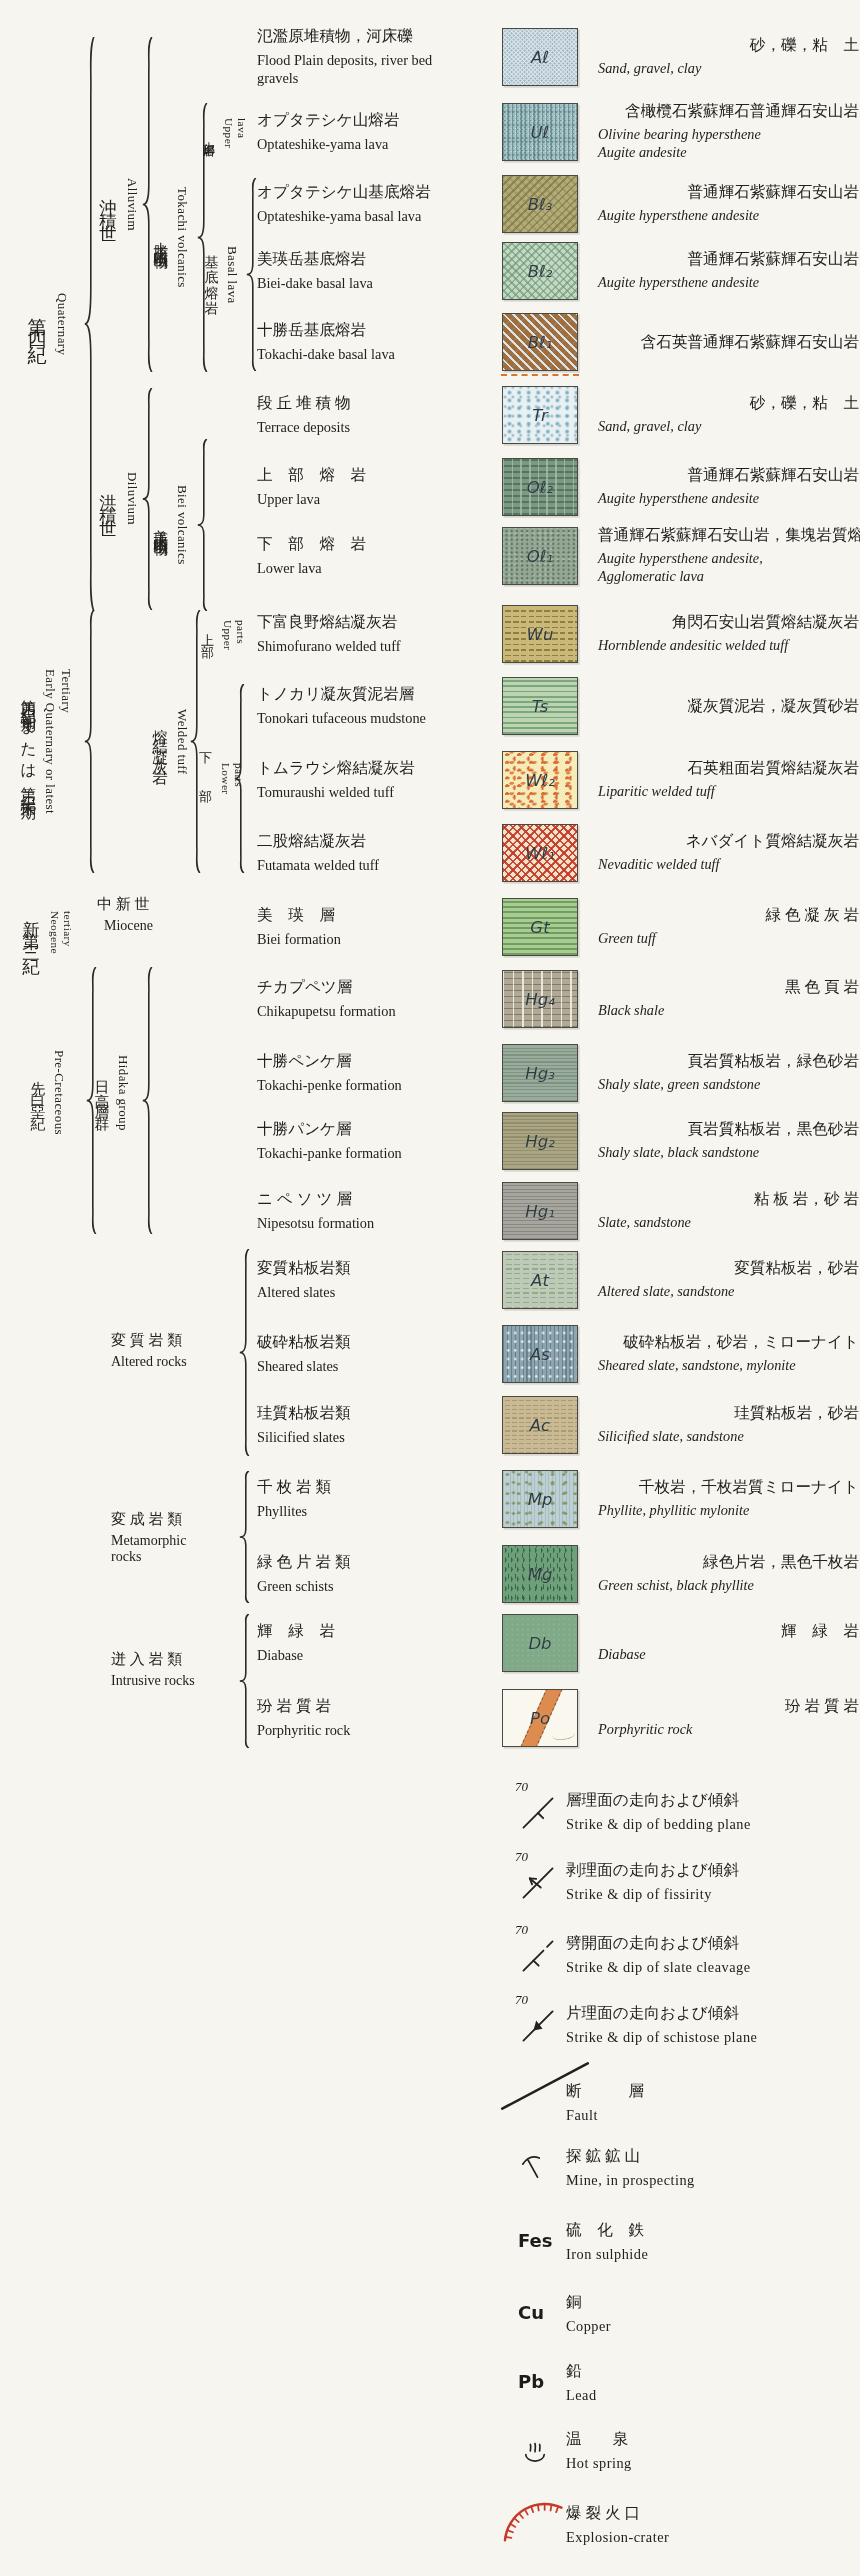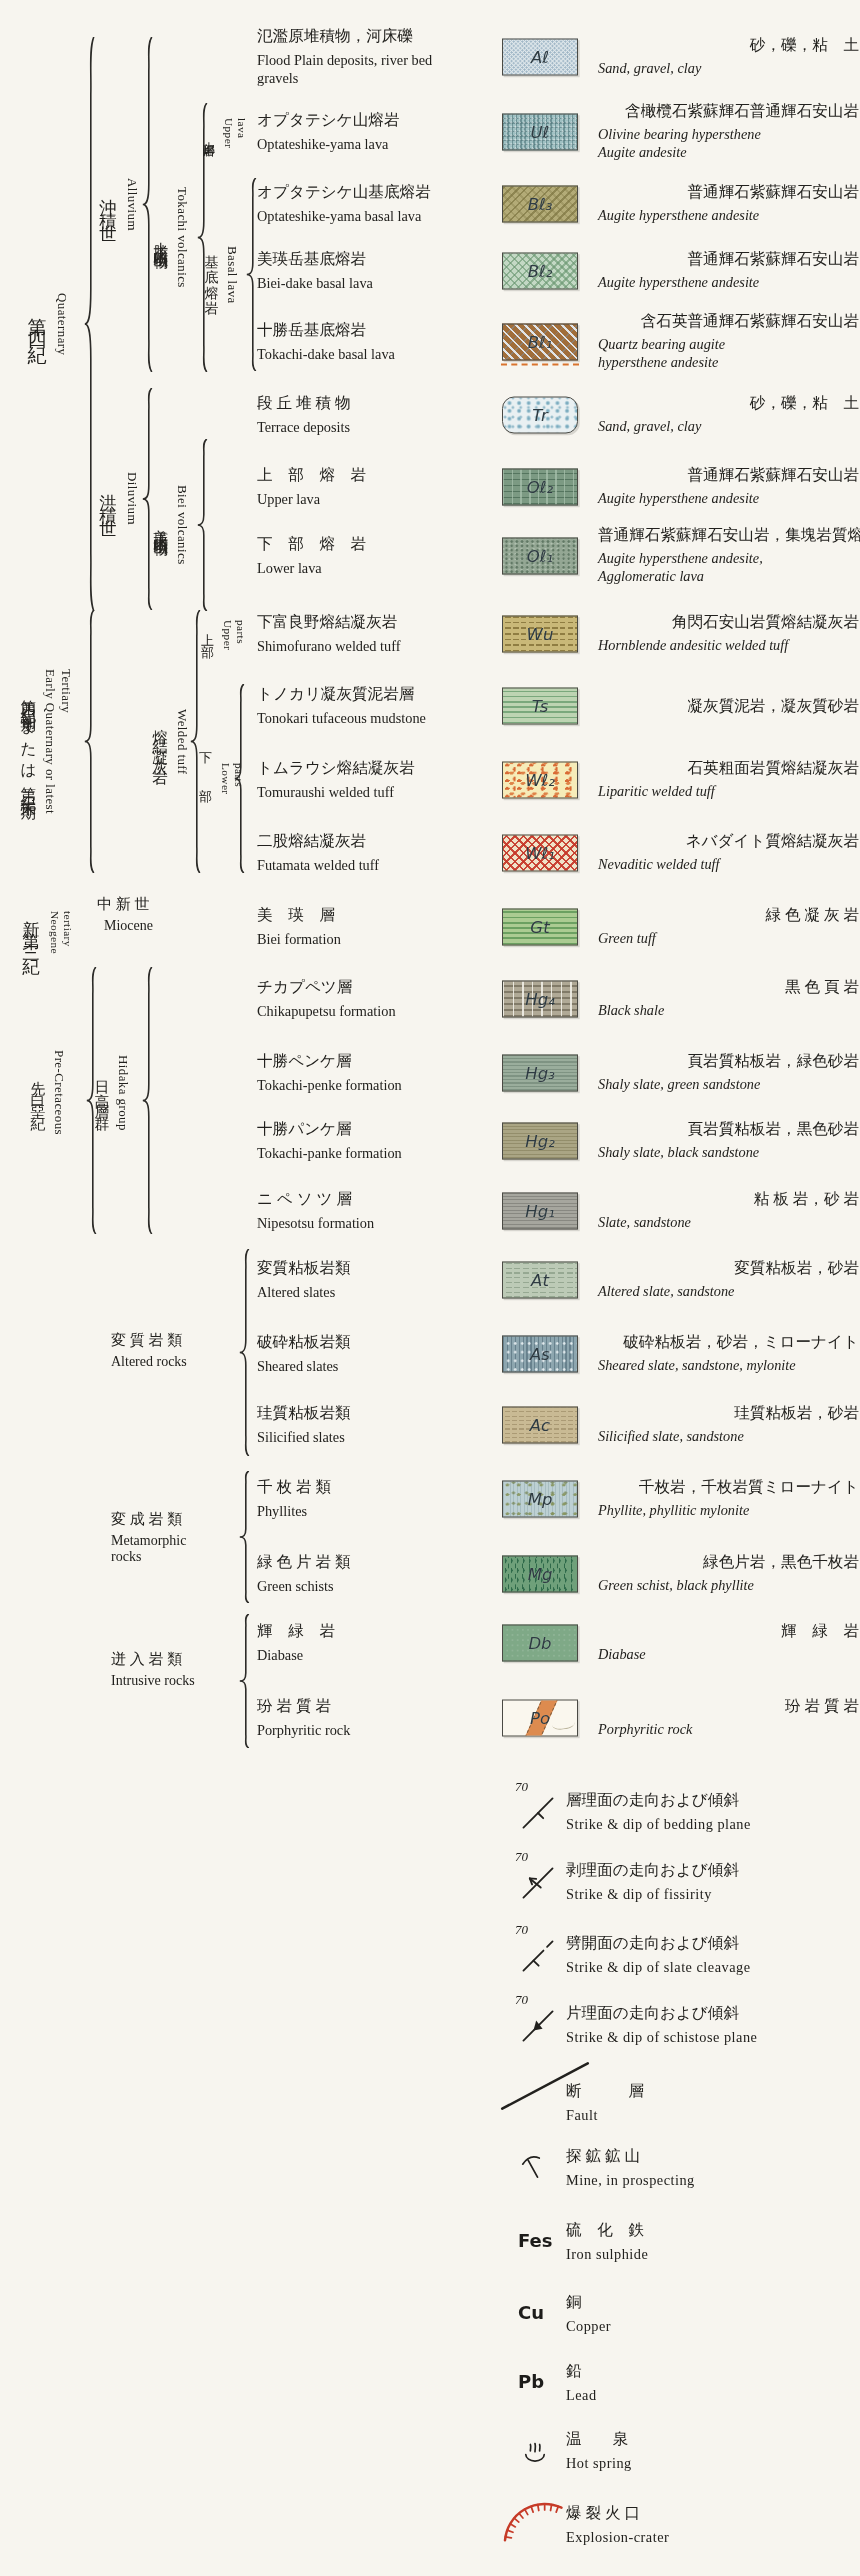--- a/index.html
+++ b/index.html
@@ -30,21 +30,21 @@
   .hlabel .en{font-size:14px;white-space:pre-line;margin-top:3.5px;}
   
   .brace{position:absolute;width:12px;}
   .brace svg{width:100%;height:100%;display:block;}
   .brace path{fill:none;stroke:#2c2b28;stroke-width:1.6;vector-effect:non-scaling-stroke;}
   
   .rock-row{position:absolute;left:0;width:860px;height:0;}
   .row-title{position:absolute;left:257px;transform:translateY(-50%);width:217px;}
   .row-title .jp{font-size:15.6px;white-space:pre;}
   .row-title .en{font-size:14.3px;white-space:pre-line;margin-top:5.2px;line-height:1.25;}
-  .swatch{position:absolute;left:502px;transform:translateY(-50%);width:76px;height:37px;
+  .swatch{position:absolute;left:502px;transform:translateY(-50%);width:76px;height:58px;
     border:1.1px solid #4a4a44;box-sizing:border-box;display:flex;align-items:center;justify-content:center;
     box-shadow:1.7px 1.7px 0 rgba(70,70,60,.18);}
   .swatch .code{font-family:"DejaVu Sans","Liberation Sans",sans-serif;font-style:italic;
     font-size:16.5px;color:#2e3b42;text-shadow:0 0 0.9px rgba(255,255,255,.35);z-index:2;}
   .row-desc{position:absolute;left:598px;transform:translateY(-50%);width:261px;}
   .row-desc .jp{font-size:15.6px;white-space:pre;text-align:right;}
   .row-desc .en{font-size:14.3px;white-space:pre-line;margin-top:4.3px;line-height:1.25;font-style:italic;}
   
   .sw-al{background:
     radial-gradient(#9fb6c6 0.9px,transparent 1.2px) 0 0/4.3px 4.3px,
@@ -58,21 +58,21 @@
     repeating-linear-gradient(45deg,rgba(122,114,62,.3) 0 1.7px,transparent 1.7px 6px),#b3ab77;}
   .sw-bl2{background:
     repeating-linear-gradient(45deg,rgba(105,150,112,.6) 0 1.7px,transparent 1.7px 5.6px),
     repeating-linear-gradient(135deg,rgba(105,150,112,.6) 0 1.7px,transparent 1.7px 5.6px),#c3d8c4;}
   .sw-bl1{background:
     repeating-linear-gradient(45deg,rgba(228,234,240,.95) 0 1.9px,transparent 1.9px 6.5px),
     repeating-linear-gradient(135deg,rgba(125,148,170,.45) 0 1.4px,transparent 1.4px 8.7px),#a16e3a;}
   .sw-bl1::after{content:"";position:absolute;left:-1.7px;right:-1.7px;bottom:-6px;border-bottom:2.6px dashed #d9742f;}
   .sw-tr{background:
     radial-gradient(circle,rgba(118,168,188,.95) 1px,rgba(160,200,215,.5) 2.1px,transparent 2.6px) 1.7px 1.7px/9.6px 7.8px,
-    radial-gradient(circle,rgba(118,168,188,.7) 0.9px,transparent 1.9px) 6px 5.2px/7.8px 9.6px,#e9f0f2; border-radius: 12px;}
+    radial-gradient(circle,rgba(118,168,188,.7) 0.9px,transparent 1.9px) 6px 5.2px/7.8px 9.6px,#e9f0f2;}
   .sw-ol2{background:
     repeating-linear-gradient(90deg,rgba(170,195,175,.7) 0 1.4px,transparent 1.4px 8.7px),
     repeating-linear-gradient(0deg,#55755f 0 1.6px,transparent 1.6px 6px),#7c9a83;}
   .sw-ol1{background:
     radial-gradient(rgba(88,112,92,.85) 1.1px,transparent 1.6px) 0.9px 0.9px/5.2px 4.3px,
     radial-gradient(rgba(205,218,205,.5) 0.9px,transparent 1.3px) 3.5px 2.6px/6px 5.2px,#94a794;}
   .sw-wu{background:
     repeating-linear-gradient(90deg,#c9b878 0 2.2px,transparent 2.2px 7.8px),
     repeating-linear-gradient(0deg,#8f7d42 0 1.6px,transparent 1.6px 5.6px),#c9b878;}
   .sw-ts{background:repeating-linear-gradient(0deg,#7aa87c 0 1.7px,transparent 1.7px 5.2px),#bdd4b2;}
@@ -339,22 +339,20 @@
       <div class="rock-row" style="top: 342px;">
     <div class="row-title">
       <div class="jp">十勝岳基底熔岩</div>
       <div class="en">Tokachi-dake basal lava</div>
     </div>
     <div class="swatch sw-bl1">
       <span class="code">Bℓ₁</span>
     </div>
     <div class="row-desc">
       <div class="jp">含石英普通輝石紫蘇輝石安山岩</div>
-      <div class="en">Quartz bearing augite
-hypersthene andesite</div>
     </div>
   </div>
       <div class="rock-row" style="top: 415px;">
     <div class="row-title">
       <div class="jp">段 丘 堆 積 物</div>
       <div class="en">Terrace deposits</div>
     </div>
     <div class="swatch sw-tr">
       <span class="code">Tr</span>
     </div>

